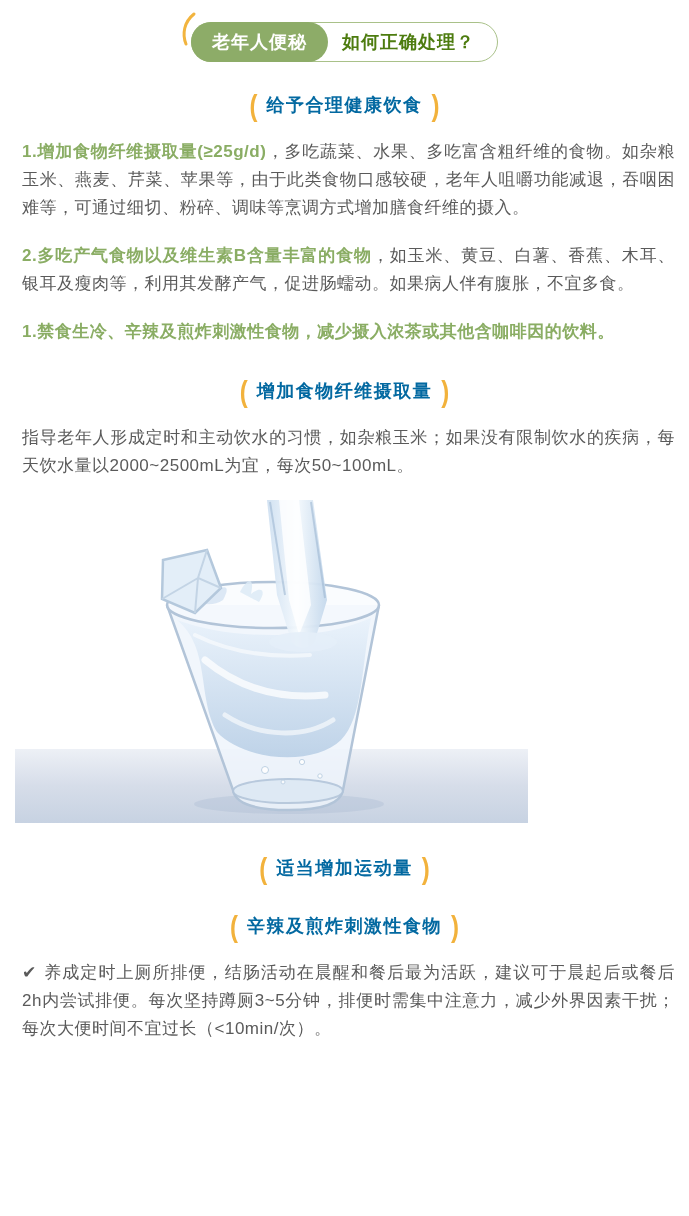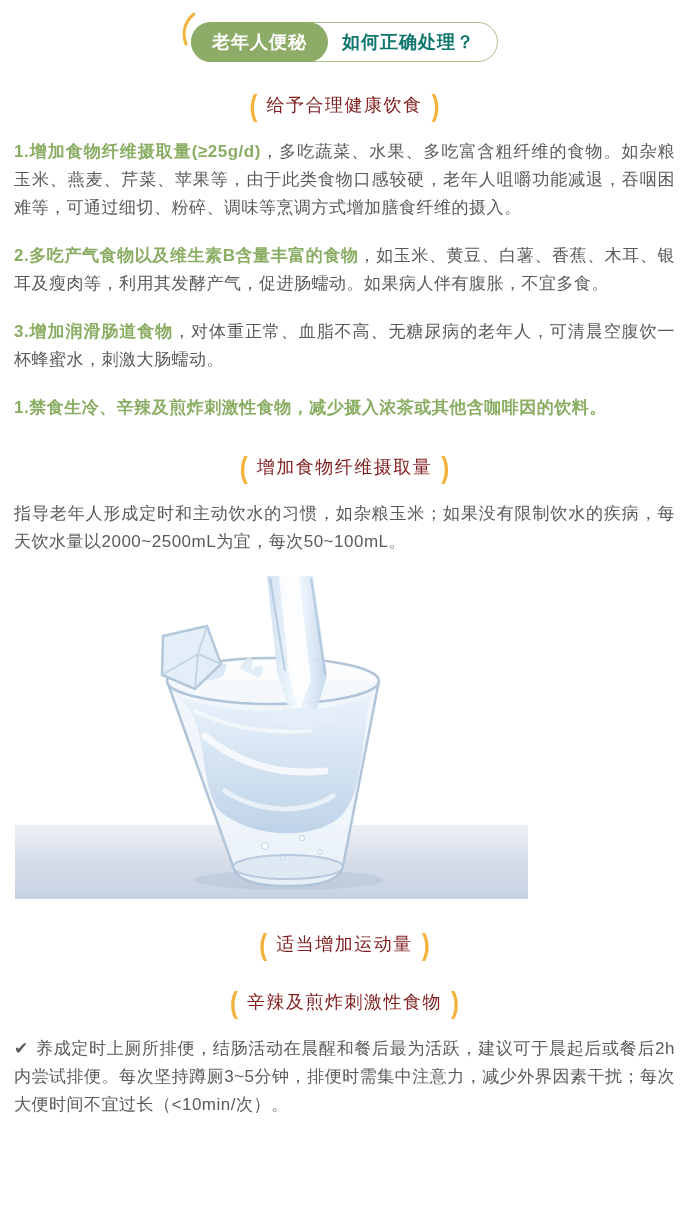--- a/index.html
+++ b/index.html
@@ -30,48 +30,48 @@
     background:#8dac68;
     border-radius:21px;
     margin:-1px;
     padding:0 21px;
     color:#ffffff; font-size:18px; font-weight:bold; letter-spacing:1px;
     white-space:nowrap;
   }
   .badge-right {
     display:flex; align-items:center;
     padding:0 22px 0 15px;
-    color:#0f766e; font-size:18px; font-weight:bold; letter-spacing:1px;
+    color:#4d7c0f; font-size:18px; font-weight:bold; letter-spacing:1px;
     white-space:nowrap;
   }
   .badge-accent { position:absolute; left:-15px; top:-12px; }
 
   
   .section-heading {
     display:flex; justify-content:center; align-items:center;
     margin:32px 0 20px 0;
     line-height:26px;
   }
   .section-heading.first { margin-top:30px; }
   .paren {
     color:#f2b23c; font-size:24px; font-weight:bold; line-height:1;
     display:inline-block; transform:scaleY(1.2) translateY(1px);
   }
   .paren.open { margin-right:9px; }
   .paren.close { margin-left:9px; }
   .htext {
-    color:#7f1d1d; font-size:18px; font-weight:normal; letter-spacing:1.5px;
+    color:#0369a1; font-size:18px; font-weight:bold; letter-spacing:1.5px;
     white-space:nowrap;
   }
 
   
   p.body {
     font-size:17px; line-height:28px; letter-spacing:0.5px;
     color:#5a5a5a;
-    margin:0 0 20px 0;
+    margin:0 0 20px 8px;
     text-align:justify;
   }
   p.body .lead { color:#8aad64; font-weight:bold; }
   p.body .check { color:#5a5a5a; margin-right:7px; }
 
   
   .photo {
     width:513px; height:323px;
     margin:14px 0 0 1px;
     position:relative;
@@ -97,21 +97,20 @@
   <div class="section-heading first">
     <span class="paren open">(</span>
     <span class="htext">给予合理健康饮食</span>
     <span class="paren close">)</span>
   </div>
 
   <p class="body"><span class="lead">1.增加食物纤维摄取量(≥25g/d)</span><span>，多吃蔬菜、水果、多吃富含粗纤维的食物。如杂粮玉米、燕麦、芹菜、苹果等，由于此类食物口感较硬，老年人咀嚼功能减退，吞咽困难等，可通过细切、粉碎、调味等烹调方式增加膳食纤维的摄入。</span></p>
 
   <p class="body"><span class="lead">2.多吃产气食物以及维生素B含量丰富的食物</span><span>，如玉米、黄豆、白薯、香蕉、木耳、银耳及瘦肉等，利用其发酵产气，促进肠蠕动。如果病人伴有腹胀，不宜多食。</span></p>
 
-  <p class="body"><span class="lead">3.增加润滑肠道食物</span><span>，对体重正常、血脂不高、无糖尿病的老年人，可清晨空腹饮一杯蜂蜜水，刺激大肠蠕动。</span></p>
 
   <p class="body"><span class="lead">1.禁食生冷、辛辣及煎炸刺激性食物，减少摄入浓茶或其他含咖啡因的饮料。</span><span></span></p>
 
   <div class="section-heading">
     <span class="paren open">(</span>
     <span class="htext">增加食物纤维摄取量</span>
     <span class="paren close">)</span>
   </div>
 
   <p class="body"><span>指导老年人形成定时和主动饮水的习惯，如杂粮玉米；如果没有限制饮水的疾病，每天饮水量以2000~2500mL为宜，每次50~100mL。</span></p>

